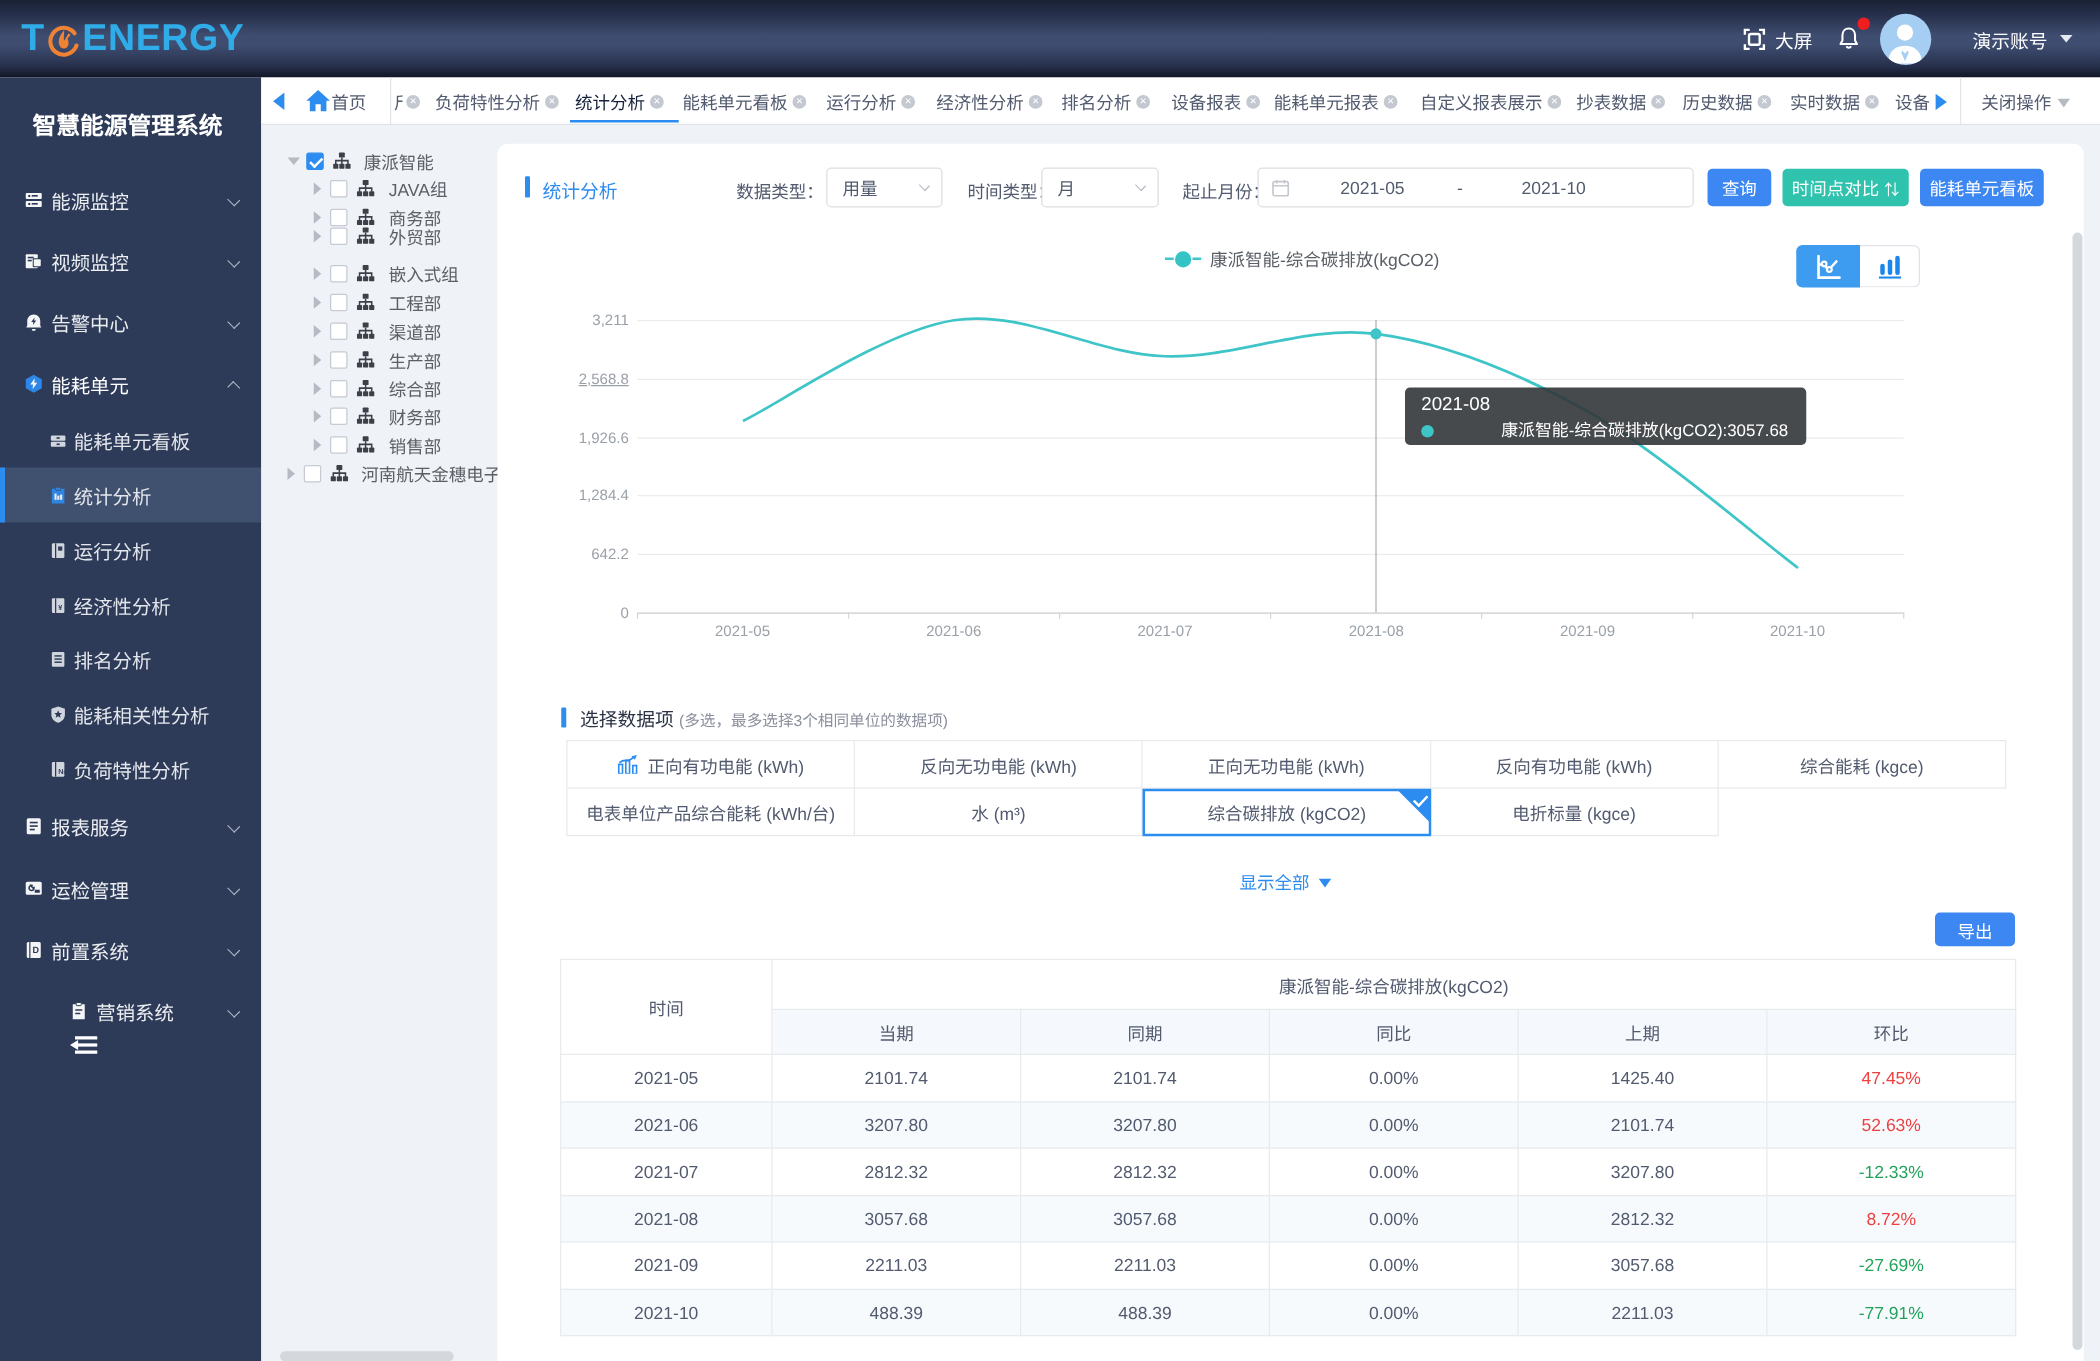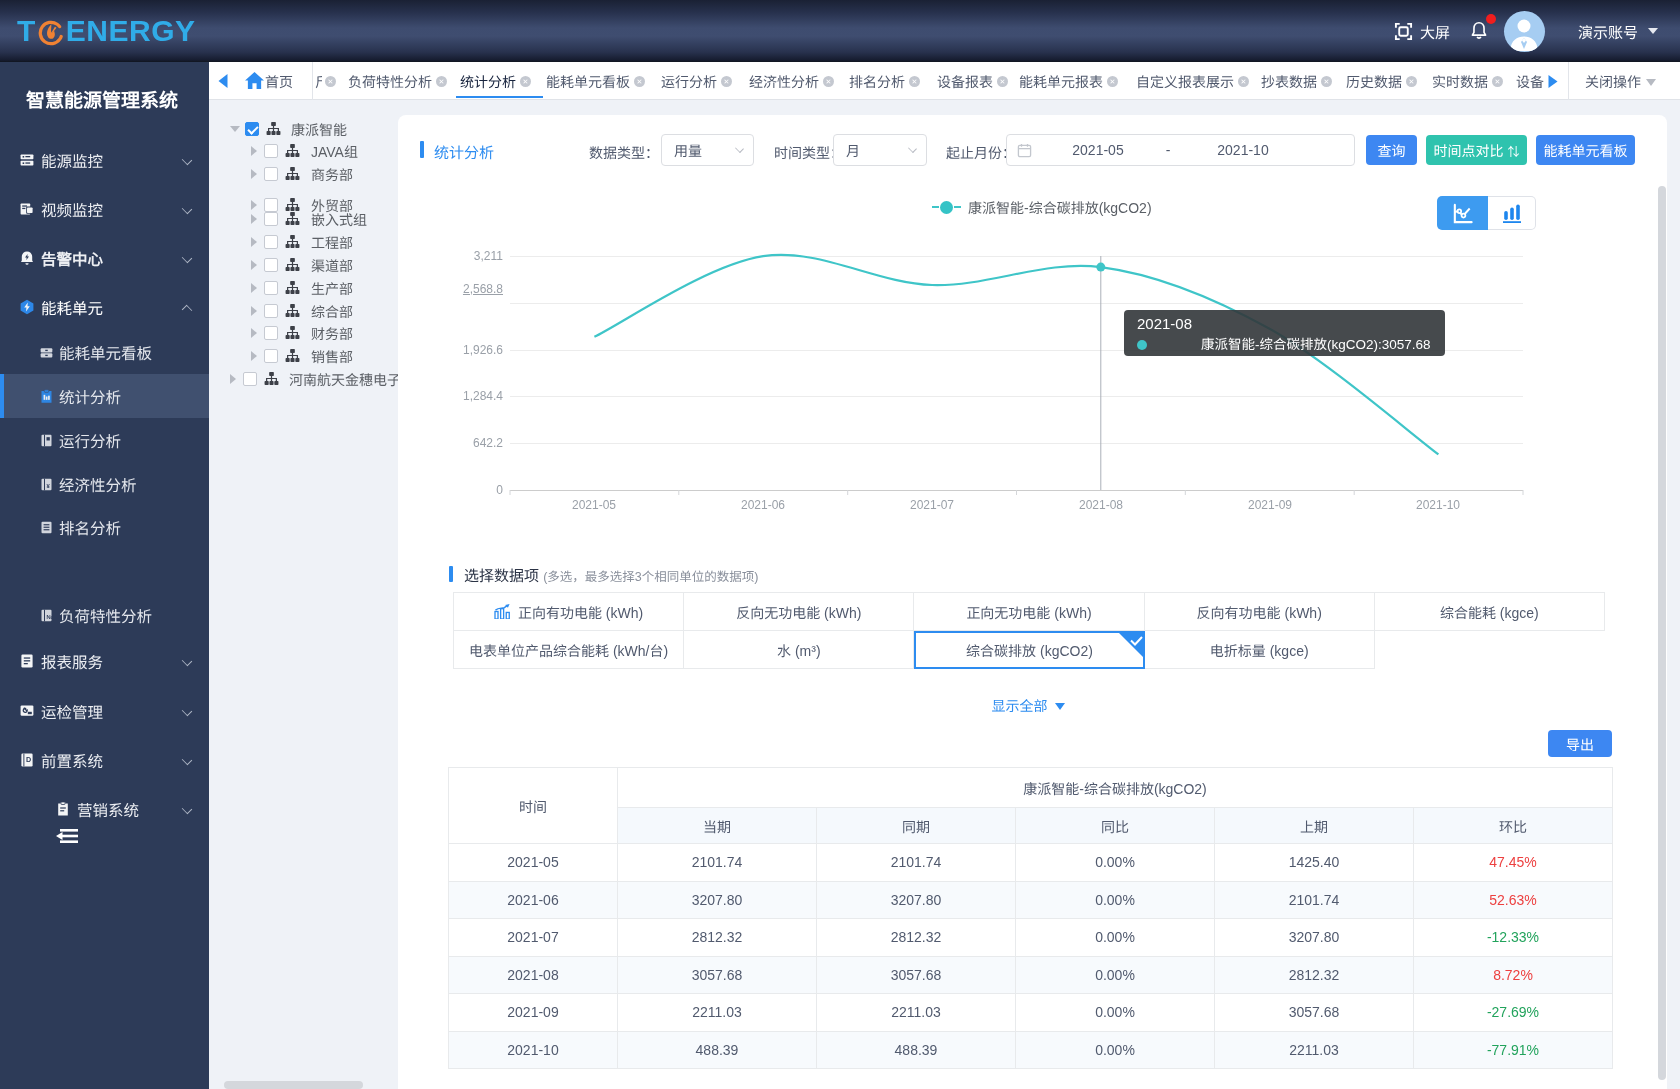--- a/index.html
+++ b/index.html
@@ -128,21 +128,21 @@
     能源监控<span class="car"></span></div>
   <div class="mitem" style="top:125px;">
     <svg class="mico" viewBox="0 0 20 20">
         <rect x="2" y="3" width="12" height="14" rx="1" fill="#fff"></rect>
         <rect x="9" y="7" width="9" height="9" rx="1" fill="#2d3b58"></rect>
         <rect x="10" y="8" width="7" height="7" rx="1" fill="#fff"></rect>
         <rect x="4" y="5.5" width="6" height="1.6" fill="#2d3b58"></rect>
         <rect x="4" y="8.5" width="4" height="1.6" fill="#2d3b58"></rect>
       </svg>
     视频监控<span class="car"></span></div>
-  <div class="mitem" style="top:174px;font-weight:bold;">
+  <div class="mitem" style="top:174px;">
     <svg class="mico" viewBox="0 0 20 20">
         <path d="M10 2 C6 2 3.5 5 3.5 8.5 L3.5 13 L2.5 15 L17.5 15 L16.5 13 L16.5 8.5 C16.5 5 14 2 10 2 Z" fill="#fff"></path>
         <path d="M10.8 5 L7.5 9.5 L9.6 9.5 L9.2 12.5 L12.5 8 L10.4 8 Z" fill="#2d3b58"></path>
         <path d="M8 16.5 a2 2 0 0 0 4 0" fill="#fff"></path>
       </svg>
     告警中心<span class="car"></span></div>
   <div class="mitem" style="top:223px; color:#fff;">
     <svg class="mico" viewBox="0 0 20 20">
         <path d="M10 1 L18 5.5 L18 14.5 L10 19 L2 14.5 L2 5.5 Z" fill="#2d8cf0"></path>
         <path d="M11 4.5 L6.5 10.7 L9.3 10.7 L8.8 15.5 L13.5 9 L10.6 9 Z" fill="#fff"></path>
@@ -180,20 +180,26 @@
       </svg>
     经济性分析</div>
   <div class="smitem" style="top:443px;">
     <svg class="mico" viewBox="0 0 18 18">
         <rect x="3" y="2" width="12" height="14" rx="1.2" fill="#e3e6ec"></rect>
         <rect x="5.5" y="5" width="7" height="1.4" fill="#2d3b58"></rect>
         <rect x="5.5" y="8" width="7" height="1.4" fill="#2d3b58"></rect>
         <rect x="5.5" y="11" width="7" height="1.4" fill="#2d3b58"></rect>
       </svg>
     排名分析</div>
+  <div class="smitem" style="top:487px;">
+    <svg class="mico" viewBox="0 0 18 18">
+        <path d="M9 1.5 L15.5 3.5 L15.5 9 C15.5 13 13 15.5 9 17 C5 15.5 2.5 13 2.5 9 L2.5 3.5 Z" fill="#e3e6ec"></path>
+        <path d="M9 5 L10.1 7.6 L12.8 7.8 L10.7 9.6 L11.4 12.3 L9 10.8 L6.6 12.3 L7.3 9.6 L5.2 7.8 L7.9 7.6 Z" fill="#2d3b58"></path>
+      </svg>
+    能耗相关性分析</div>
   <div class="smitem" style="top:531px;">
     <svg class="mico" viewBox="0 0 18 18">
         <rect x="3" y="2" width="12" height="14" rx="1.2" fill="#e3e6ec"></rect>
         <rect x="6" y="2" width="1.2" height="14" fill="#2d3b58"></rect>
         <text x="9" y="13" font-size="7" fill="#2d3b58" font-weight="bold">№</text>
       </svg>
     负荷特性分析</div>
   <div class="mitem" style="top:577px;">
     <svg class="mico" viewBox="0 0 20 20">
         <rect x="3" y="2" width="14" height="16" rx="1.5" fill="#fff"></rect>
@@ -284,21 +290,21 @@
         <rect x="5.8" y="10.6" width="4.4" height="4.4" rx="0.8" fill="#3d4048"></rect>
         <rect x="11" y="10.6" width="4.4" height="4.4" rx="0.8" fill="#3d4048"></rect>
       </svg>JAVA组</div>
   <div class="trow sub" style="top:62px;"><span class="caret-r"></span><span class="cb"></span><svg class="oicon" width="15" height="15" viewBox="0 0 16 16">
         <rect x="5.5" y="1" width="5" height="4.4" rx="0.8" fill="#3d4048"></rect>
         <path d="M8 5.4 L8 8 M2.8 11 L2.8 8 L13.2 8 L13.2 11 M8 8 L8 11" stroke="#3d4048" stroke-width="1.3" fill="none"></path>
         <rect x="0.6" y="10.6" width="4.4" height="4.4" rx="0.8" fill="#3d4048"></rect>
         <rect x="5.8" y="10.6" width="4.4" height="4.4" rx="0.8" fill="#3d4048"></rect>
         <rect x="11" y="10.6" width="4.4" height="4.4" rx="0.8" fill="#3d4048"></rect>
       </svg>商务部</div>
-  <div class="trow sub" style="top:93px;"><span class="caret-r"></span><span class="cb"></span><svg class="oicon" width="15" height="15" viewBox="0 0 16 16">
+  <div class="trow sub" style="top:77px;"><span class="caret-r"></span><span class="cb"></span><svg class="oicon" width="15" height="15" viewBox="0 0 16 16">
         <rect x="5.5" y="1" width="5" height="4.4" rx="0.8" fill="#3d4048"></rect>
         <path d="M8 5.4 L8 8 M2.8 11 L2.8 8 L13.2 8 L13.2 11 M8 8 L8 11" stroke="#3d4048" stroke-width="1.3" fill="none"></path>
         <rect x="0.6" y="10.6" width="4.4" height="4.4" rx="0.8" fill="#3d4048"></rect>
         <rect x="5.8" y="10.6" width="4.4" height="4.4" rx="0.8" fill="#3d4048"></rect>
         <rect x="11" y="10.6" width="4.4" height="4.4" rx="0.8" fill="#3d4048"></rect>
       </svg>外贸部</div>
   <div class="trow sub" style="top:107px;"><span class="caret-r"></span><span class="cb"></span><svg class="oicon" width="15" height="15" viewBox="0 0 16 16">
         <rect x="5.5" y="1" width="5" height="4.4" rx="0.8" fill="#3d4048"></rect>
         <path d="M8 5.4 L8 8 M2.8 11 L2.8 8 L13.2 8 L13.2 11 M8 8 L8 11" stroke="#3d4048" stroke-width="1.3" fill="none"></path>
         <rect x="0.6" y="10.6" width="4.4" height="4.4" rx="0.8" fill="#3d4048"></rect>
@@ -408,21 +414,21 @@
           <rect x="1.2" y="7" width="3.6" height="9" rx="1.8" fill="#1d86ee"></rect>
           <rect x="7.2" y="3.5" width="3.6" height="12.5" rx="1.8" fill="#1d86ee"></rect>
           <rect x="13.2" y="0.5" width="3.6" height="15.5" rx="1.8" fill="#1d86ee"></rect>
           <rect x="0" y="17.2" width="18" height="1.8" fill="#1d86ee"></rect>
         </svg>
     </div>
   </div>
 
   <div id="chart">
     <div class="ylab" style="top:134px;">3,211</div>
-    <div class="ylab" style="top:167px;text-decoration:underline;">2,568.8</div>
+    <div class="ylab" style="top:181px;text-decoration:underline;">2,568.8</div>
     <div class="ylab" style="top:228px;">1,926.6</div>
     <div class="ylab" style="top:274px;">1,284.4</div>
     <div class="ylab" style="top:321px;">642.2</div>
     <div class="ylab" style="top:368px;">0</div>
     <div class="gline" style="top:141px;"></div>
     <div class="gline" style="top:188px;"></div>
     <div class="gline" style="top:235px;"></div>
     <div class="gline" style="top:281px;"></div>
     <div class="gline" style="top:328px;"></div>
     <div class="gline" style="top:375px; background:#ccc;"></div>

